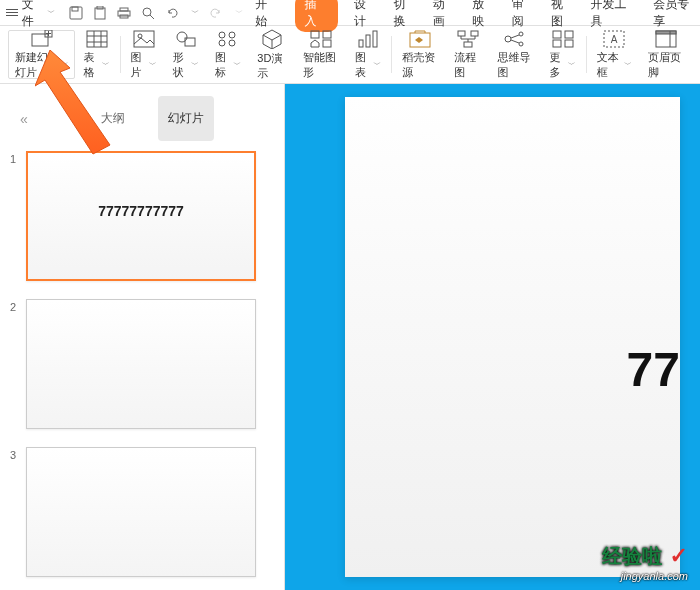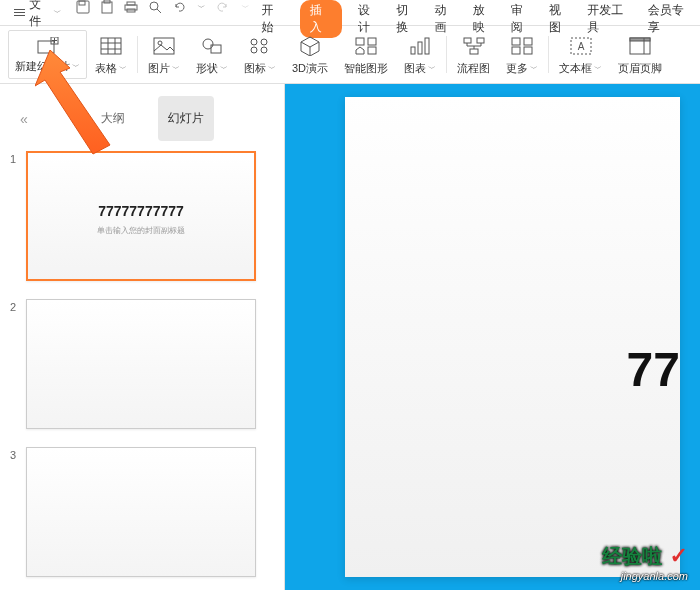--- a/index.html
+++ b/index.html
@@ -1,18 +1,18 @@
 <!DOCTYPE html>
 <html><head>
   <meta charset="utf-8">
   <style>
     * { margin: 0; padding: 0; box-sizing: border-box; }
     body { font-family: "Microsoft YaHei", sans-serif; font-size: 12px; background: #fff; width: 700px; height: 590px; overflow: hidden; position: relative; }
     
-    .top-menu { display: flex; align-items: flex-start; height: 26px; padding: 0 8px; border-bottom: 1px solid #e0e0e0; }
+    .top-menu { display: flex; align-items: center; height: 26px; padding: 0 0; border-bottom: 1px solid #e0e0e0; }
     .menu-btn { display: flex; align-items: center; padding: 0 6px; height: 100%; cursor: pointer; color: #333; }
     .hamburger { display: inline-block; width: 12px; margin-right: 4px; }
     .hamburger span { display: block; height: 1px; background: #555; margin: 2px 0; }
     .dropdown-arrow { font-size: 8px; margin-left: 2px; color: #888; }
     .quick-tools { display: flex; align-items: center; margin-left: 8px; gap: 10px; }
     .quick-tool { color: #666; cursor: pointer; }
     .tab-menu { display: flex; align-items: center; margin-left: 12px; gap: 16px; }
     .tab-item { color: #333; cursor: pointer; }
     .tab-item.active { background: #fd7e2e; color: #fff; padding: 2px 10px; border-radius: 10px; }
     
@@ -223,36 +223,62 @@
     </div>
     <div class="ribbon-label">
         <span>图表</span>
         <span class="dropdown-arrow">﹀</span>
       </div>
   </div>
   <div class="ribbon-sep"></div>
   <div class="ribbon-group">
     <div class="ribbon-icon">
       <svg width="22" height="18" viewBox="0 0 22 18">
+          <rect x="1" y="3" width="20" height="14" fill="none" stroke="#c08830"></rect>
+          <path d="M6 3 L6 1 L16 1 L16 3" fill="none" stroke="#c08830"></path>
+          <path d="M6 10 L10 7 L14 10 L10 13 Z" fill="#c08830"></path>
+        </svg>
+    </div>
+    <div class="ribbon-label">
+        <span>稻壳资源</span>
+      </div>
+  </div>
+  <div class="ribbon-group">
+    <div class="ribbon-icon">
+      <svg width="22" height="18" viewBox="0 0 22 18">
           <rect x="1" y="1" width="7" height="5" fill="none" stroke="#555"></rect>
           <rect x="14" y="1" width="7" height="5" fill="none" stroke="#555"></rect>
           <rect x="7" y="12" width="8" height="5" fill="none" stroke="#555"></rect>
           <line x1="4" y1="6" x2="4" y2="9" stroke="#555"></line>
           <line x1="18" y1="6" x2="18" y2="9" stroke="#555"></line>
           <line x1="4" y1="9" x2="18" y2="9" stroke="#555"></line>
           <line x1="11" y1="9" x2="11" y2="12" stroke="#555"></line>
         </svg>
     </div>
     <div class="ribbon-label">
         <span>流程图</span>
       </div>
   </div>
   <div class="ribbon-group">
     <div class="ribbon-icon">
       <svg width="22" height="18" viewBox="0 0 22 18">
+          <circle cx="4" cy="9" r="3" fill="none" stroke="#555"></circle>
+          <circle cx="17" cy="4" r="2" fill="none" stroke="#555"></circle>
+          <circle cx="17" cy="14" r="2" fill="none" stroke="#555"></circle>
+          <line x1="7" y1="8" x2="15" y2="5" stroke="#555"></line>
+          <line x1="7" y1="10" x2="15" y2="13" stroke="#555"></line>
+        </svg>
+    </div>
+    <div class="ribbon-label">
+        <span>思维导图</span>
+      </div>
+  </div>
+  <div class="ribbon-group">
+    <div class="ribbon-icon">
+      <svg width="22" height="18" viewBox="0 0 22 18">
           <rect x="1" y="1" width="8" height="7" fill="none" stroke="#555"></rect>
           <rect x="13" y="1" width="8" height="7" fill="none" stroke="#555"></rect>
           <rect x="1" y="10" width="8" height="7" fill="none" stroke="#555"></rect>
           <rect x="13" y="10" width="8" height="7" fill="none" stroke="#555"></rect>
         </svg>
     </div>
     <div class="ribbon-label">
         <span>更多</span>
         <span class="dropdown-arrow">﹀</span>
       </div>
@@ -289,21 +315,20 @@
     <div class="view-tabs">
       <span class="collapse-arrow">«</span>
       <span class="view-tab">大纲</span>
       <span class="view-tab active">幻灯片</span>
     </div>
 
     <div class="slide-thumb-row">
       <div class="slide-num">1</div>
       <div class="slide-thumb selected">
         <div class="thumb-title">77777777777</div>
-        <div class="thumb-sub">单击输入您的封面副标题</div>
       </div>
     </div>
 
     <div class="slide-thumb-row">
       <div class="slide-num">2</div>
       <div class="slide-thumb"></div>
     </div>
 
     <div class="slide-thumb-row">
       <div class="slide-num">3</div>

